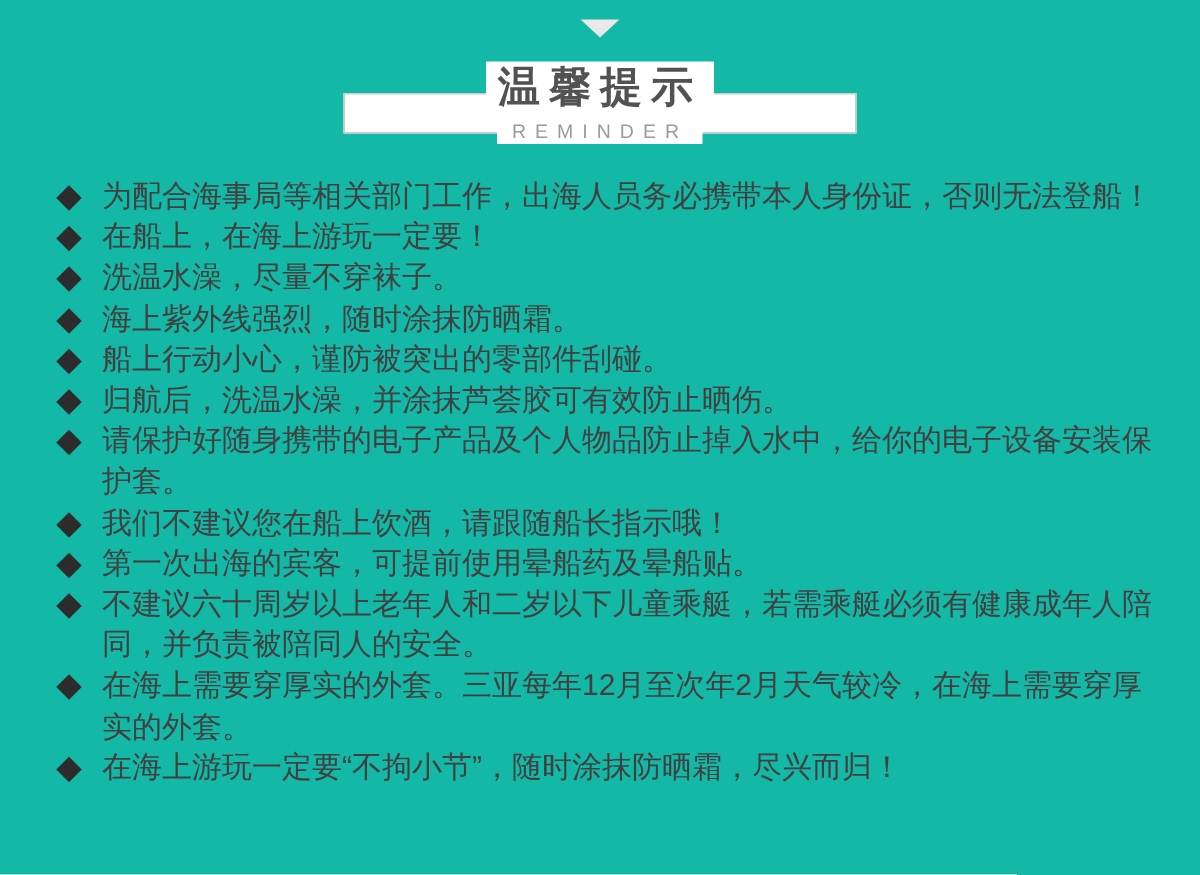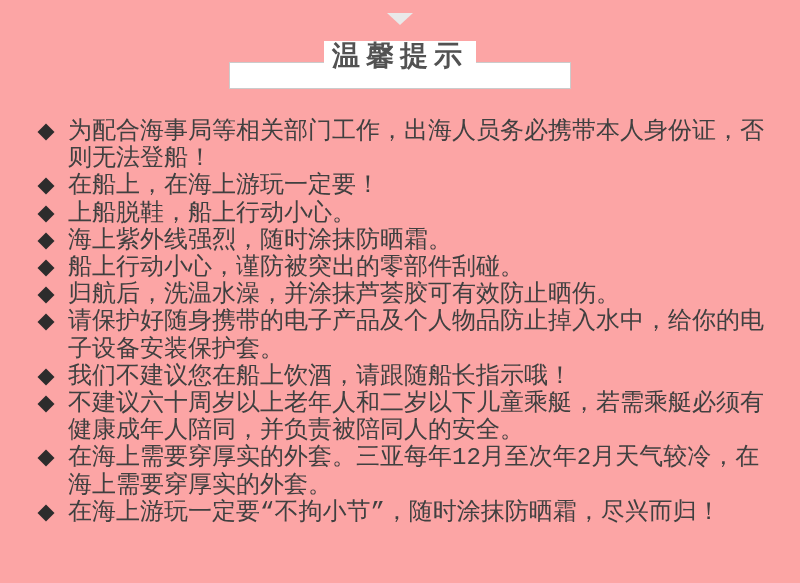--- a/index.html
+++ b/index.html
@@ -5,23 +5,22 @@
   html, body {
     margin: 0;
     padding: 0;
     background: #ffffff;
     font-family: "Liberation Sans", "DejaVu Sans", sans-serif;
   }
   .page {
     position: relative;
     width: 800px;
     height: 583px;
-    background: #fca5a5;
+    background: #14b8a6;
     overflow: hidden;
-    font-family: Liberation Mono, monospace;
   }
   
   .triangle-down {
     width: 0;
     height: 0;
     border-left: 13px solid transparent;
     border-right: 13px solid transparent;
     border-top: 12px solid #e9e9e9;
     margin: 13px auto 0 auto;
   }
@@ -75,52 +74,53 @@
   }
   .diamond-bullet {
     flex: 0 0 auto;
     width: 12px;
     height: 12px;
     background: #2c2c2c;
     transform: rotate(45deg);
     margin: 8px 16px 0 2px;
   }
   .reminder-text {
-    font-size: 24px;
+    font-size: 20px;
     line-height: 27.2px;
     color: #404040;
     width: 702px;
   }
 </style>
 </head>
 <body>
 
 <div class="page">
 
   <div class="triangle-down"></div>
 
   <div class="header-box">
     <h1 class="header-title">温馨提示</h1>
+    <div class="header-subtitle">REMINDER</div>
   </div>
 
   <ul class="reminder-list" id="reminder-list">
     <li class="reminder-item">
       <span class="diamond-bullet"></span>
       <span class="reminder-text">为配合海事局等相关部门工作，出海人员务必携带本人身份证，否则无法登船！</span>
     </li>
 
 
     <li class="reminder-item">
       <span class="diamond-bullet"></span>
       <span class="reminder-text">在船上，在海上游玩一定要！</span>
     </li>
 
     <li class="reminder-item">
       <span class="diamond-bullet"></span>
-      <span class="reminder-text">上船脱鞋，船上行动小心。</span>
+      <span class="reminder-text">洗温水澡，尽量不穿袜子。</span>
     </li>
 
     <li class="reminder-item">
       <span class="diamond-bullet"></span>
       <span class="reminder-text">海上紫外线强烈，随时涂抹防晒霜。</span>
     </li>
 
     <li class="reminder-item">
       <span class="diamond-bullet"></span>
       <span class="reminder-text">船上行动小心，谨防被突出的零部件刮碰。</span>
@@ -134,20 +134,24 @@
     <li class="reminder-item">
       <span class="diamond-bullet"></span>
       <span class="reminder-text">请保护好随身携带的电子产品及个人物品防止掉入水中，给你的电子设备安装保护套。</span>
     </li>
 
     <li class="reminder-item">
       <span class="diamond-bullet"></span>
       <span class="reminder-text">我们不建议您在船上饮酒，请跟随船长指示哦！</span>
     </li>
 
+    <li class="reminder-item">
+      <span class="diamond-bullet"></span>
+      <span class="reminder-text">第一次出海的宾客，可提前使用晕船药及晕船贴。</span>
+    </li>
 
     <li class="reminder-item">
       <span class="diamond-bullet"></span>
       <span class="reminder-text">不建议六十周岁以上老年人和二岁以下儿童乘艇，若需乘艇必须有健康成年人陪同，并负责被陪同人的安全。</span>
     </li>
 
     <li class="reminder-item">
       <span class="diamond-bullet"></span>
       <span class="reminder-text">在海上需要穿厚实的外套。三亚每年12月至次年2月天气较冷，在海上需要穿厚实的外套。</span>
     </li>

